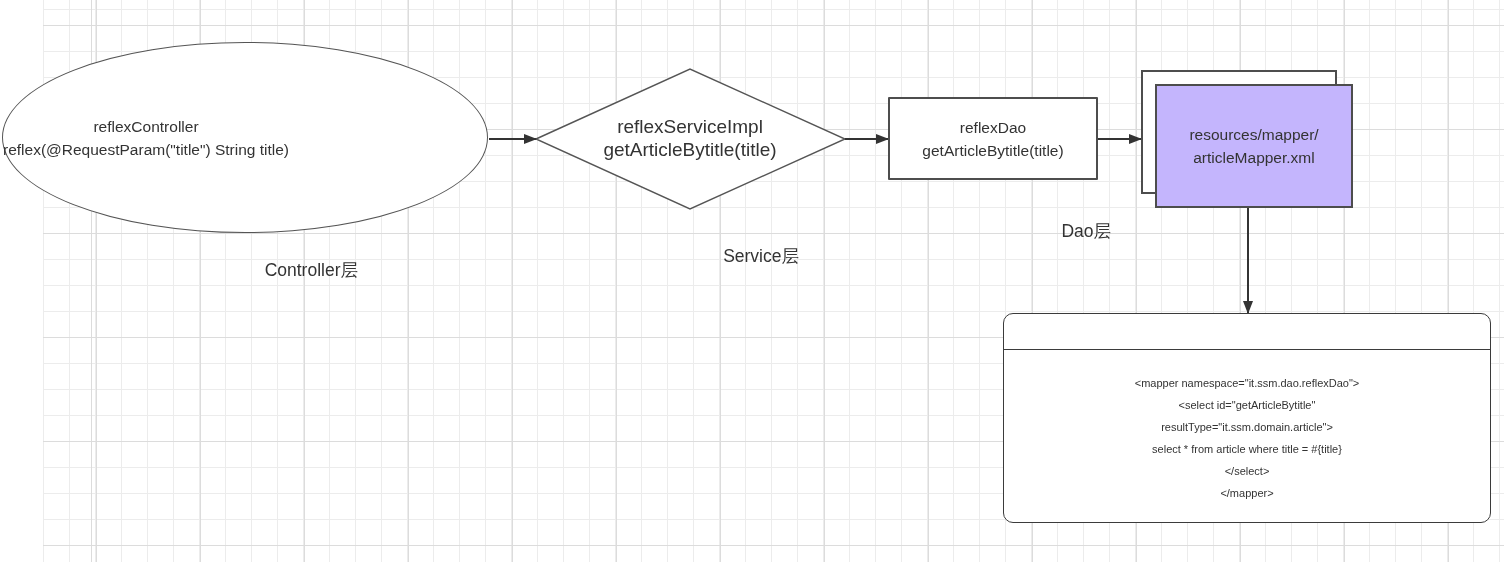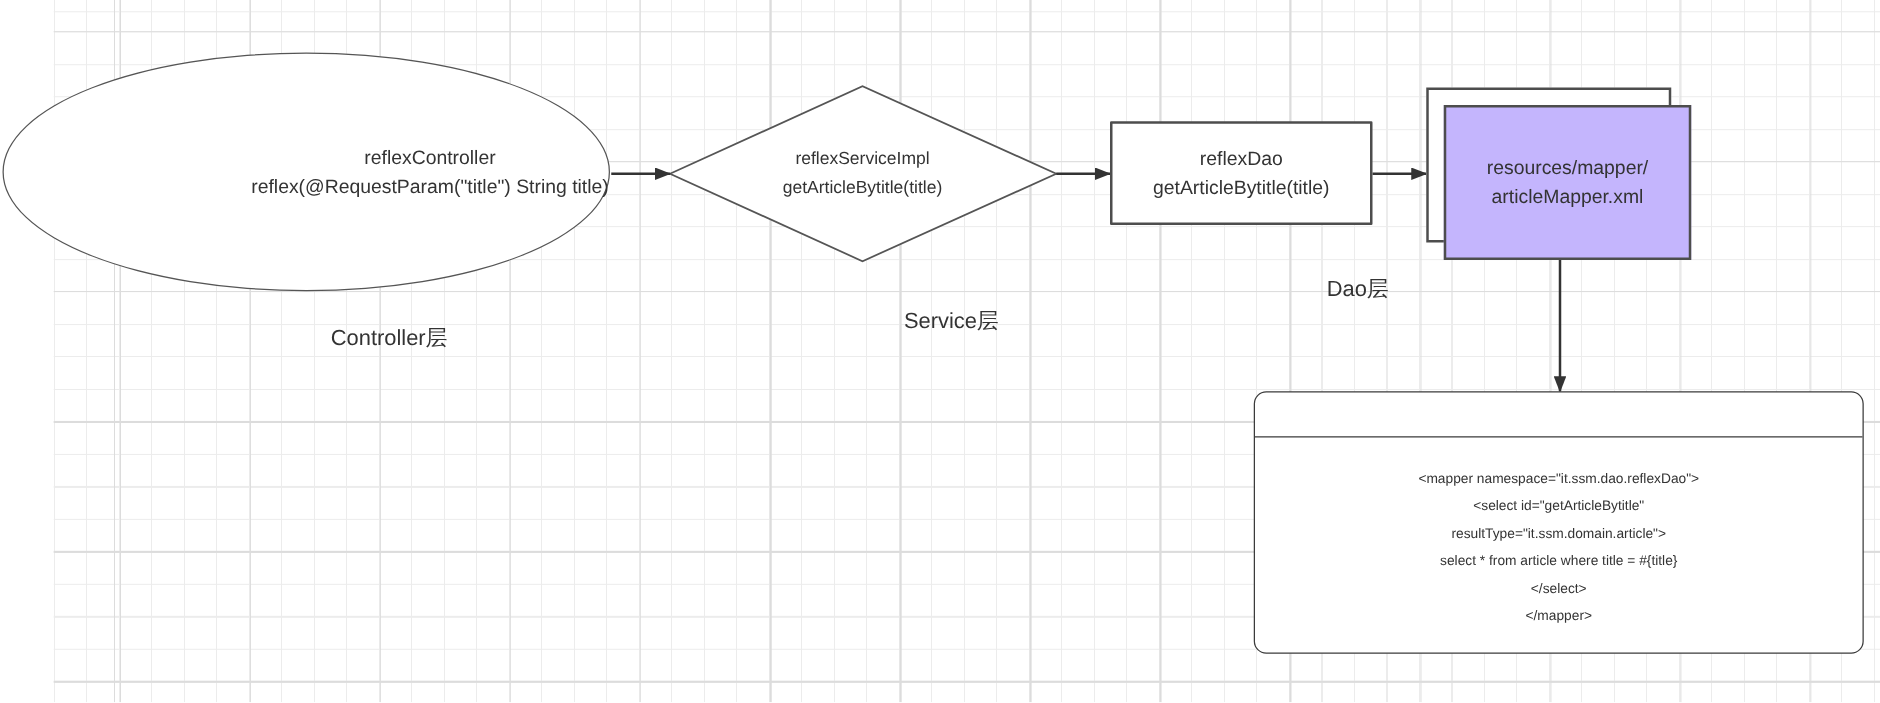--- a/index.html
+++ b/index.html
@@ -20,26 +20,26 @@
       repeating-linear-gradient(to right,#ececec 0 1px,transparent 1px 26px),
       repeating-linear-gradient(to bottom,#ececec 0 1px,transparent 1px 26px);
     background-position:53px 0,0 25px,0 0,0 25px;
   }
   .overlay{position:absolute;left:0;top:0;width:1504px;height:562px;}
   .node-text{text-align:center;font-size:15.5px;line-height:23px;}
   
   .ellipse{
     position:absolute;left:2px;top:42px;width:486px;height:191px;
     background:#ffffff;border:1.4px solid #555555;border-radius:50%;
-    display:flex;align-items:center;justify-content:flex-end;box-sizing:border-box;
+    display:flex;align-items:center;justify-content:flex-start;box-sizing:border-box;
   }
   
   .diamond-text{
     position:absolute;left:540px;top:115px;width:300px;
-    text-align:center;font-size:14px;line-height:23px;
+    text-align:center;font-size:19px;line-height:23px;
   }
   
   .rrect{
     position:absolute;left:888px;top:97px;width:210px;height:83px;
     background:#ffffff;border:2px solid #4d4d4d;border-radius:1px;
     display:flex;align-items:center;justify-content:center;box-sizing:border-box;
   }
   
   .doc-back{
     position:absolute;left:1141px;top:70px;width:196px;height:124px;

